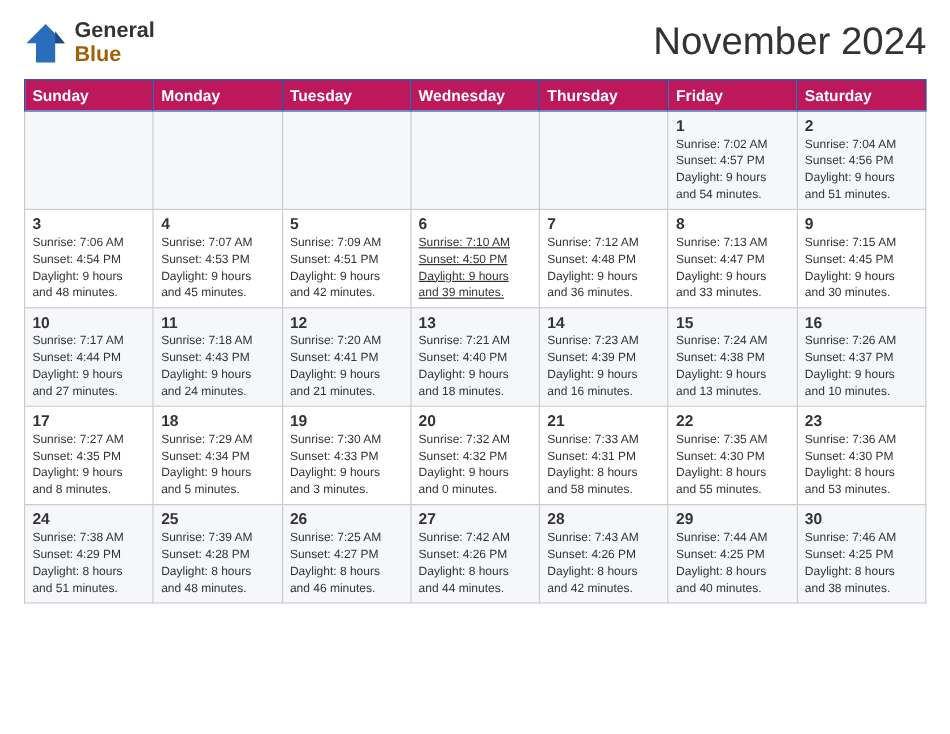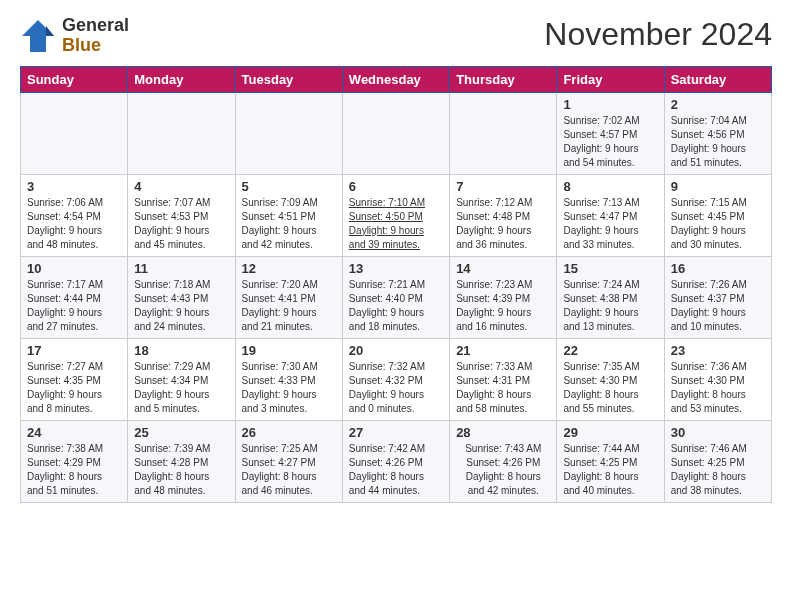--- a/index.html
+++ b/index.html
@@ -332,21 +332,21 @@
           </td>
           <td>
             <span class="day-number">27</span>
             <div class="day-info" style="white-space: pre-line;">Sunrise: 7:42 AM
 Sunset: 4:26 PM
 Daylight: 8 hours
 and 44 minutes.</div>
           </td>
           <td>
             <span class="day-number">28</span>
-            <div class="day-info" style="white-space: pre-line; text-align: center;">Sunrise: 7:43 AM
+            <div class="day-info" style="white-space: pre-line;">Sunrise: 7:43 AM
 Sunset: 4:26 PM
 Daylight: 8 hours
 and 42 minutes.</div>
           </td>
           <td>
             <span class="day-number">29</span>
             <div class="day-info" style="white-space: pre-line;">Sunrise: 7:44 AM
 Sunset: 4:25 PM
 Daylight: 8 hours
 and 40 minutes.</div>

